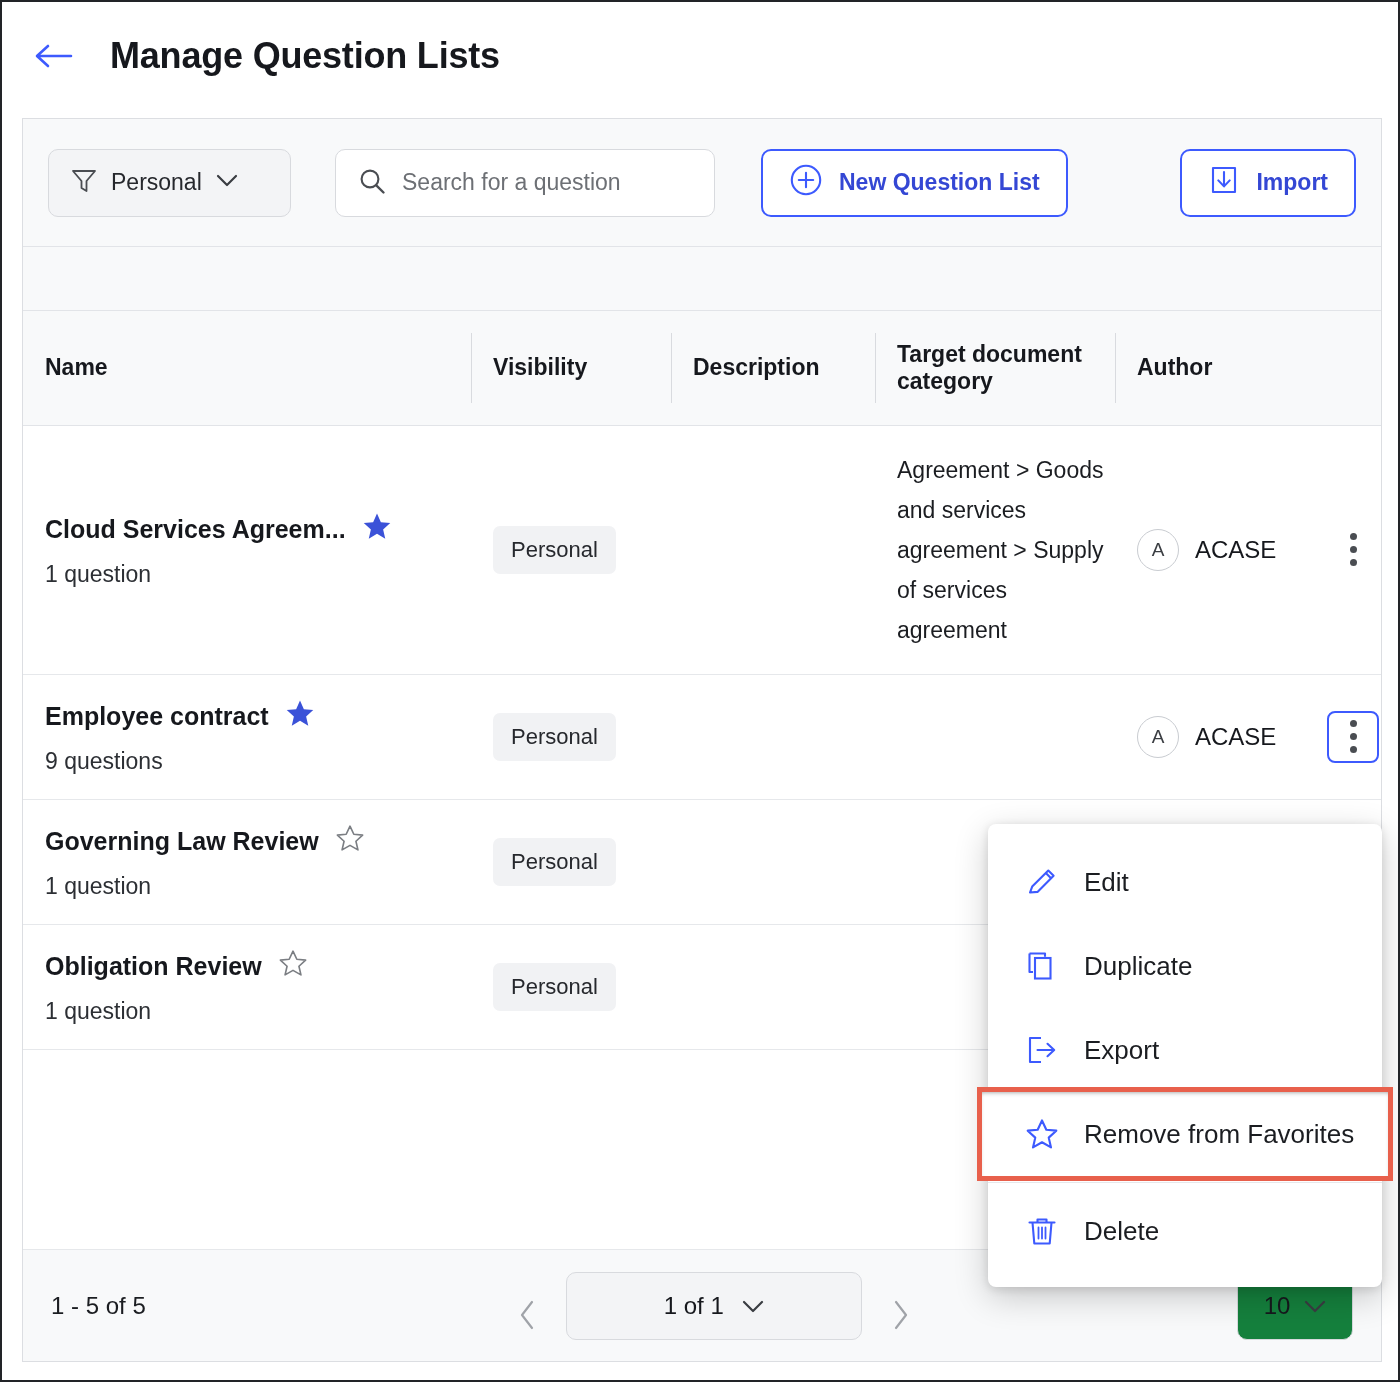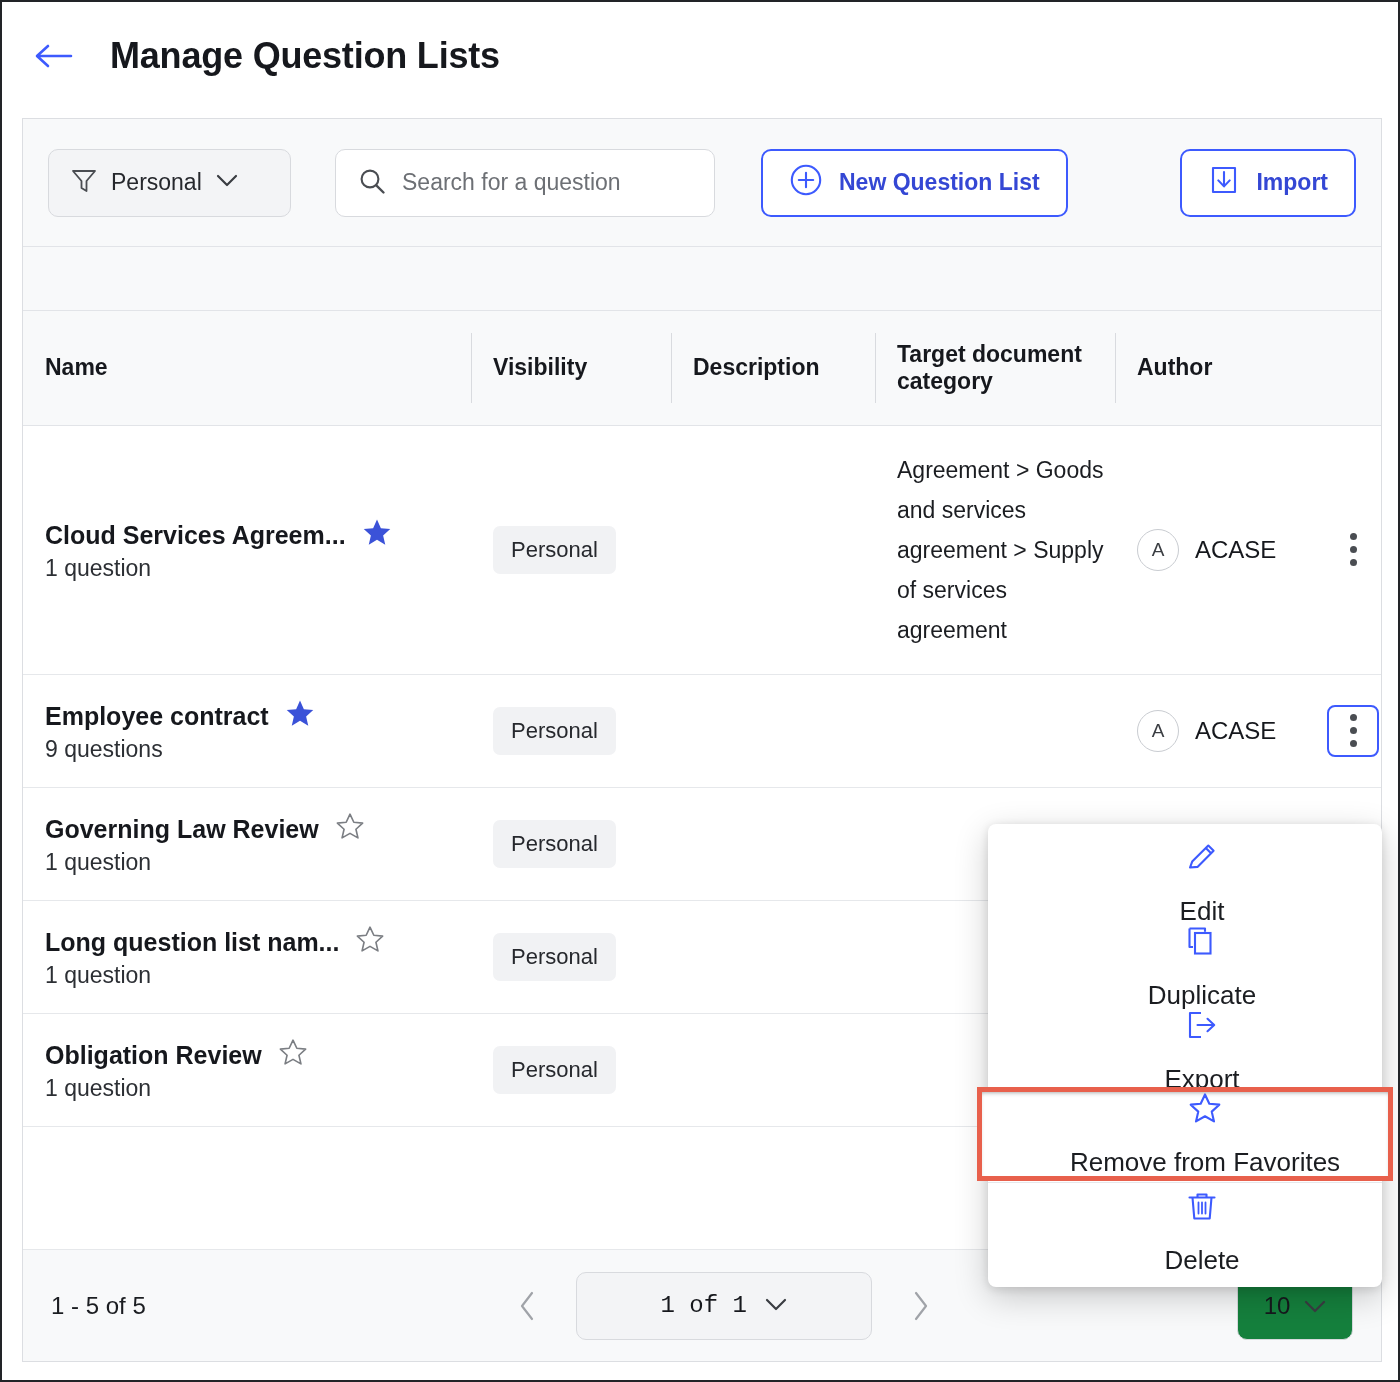--- a/index.html
+++ b/index.html
@@ -146,21 +146,21 @@
     color: #16181d;
     background: #ffffff;
   }
   .name-line {
     display: flex; align-items: center; gap: 16px;
   }
   .name-text {
     font-size: 25px; font-weight: 700; color: #16181d;
   }
   .count-text {
-    margin-top: 2px;
+    margin-top: 14px;
     font-size: 23px; color: #2c2f34; font-weight: 400;
   }
   .chip {
     display: inline-block;
     background: #f1f2f4;
     border-radius: 7px;
     padding: 11px 18px;
     font-size: 22px;
     color: #26282d;
   }
@@ -189,21 +189,21 @@
   .footer {
     position: absolute;
     left: 0; right: 0; bottom: 0;
     height: 112px;
     background: #f8f9fa;
     border-top: 1px solid #e6e8eb;
     display: flex; align-items: center;
     padding: 16px 28px;
   }
   .range-text { font-size: 24px; color: #1b1d21; }
-  .pager { display: flex; align-items: center; gap: 24px; margin-left: 356px; font-family: Liberation Mono, monospace; }
+  .pager { display: flex; align-items: flex-end; gap: 14px; margin-left: 356px; }
   .chev-btn {
     width: 50px; height: 50px;
     display: flex; align-items: center; justify-content: center;
     cursor: pointer; color: #9ea1a6;
   }
   .page-select {
     width: 296px; height: 68px;
     border: 1px solid #d8dade; border-radius: 10px;
     background: #f3f4f6;
     display: flex; align-items: center; justify-content: center;
@@ -232,21 +232,20 @@
     box-shadow: 0 2px 10px rgba(0,0,0,.12), 0 10px 34px rgba(0,0,0,.20);
     padding: 16px 0 14px 0;
     z-index: 40;
   }
   .menu-item {
     height: 84px;
     display: flex; align-items: center;
     gap: 22px;
     padding-left: 34px;
     cursor: pointer;
-    flex-direction: column;
   }
   .menu-item .mlabel { font-size: 26px; color: #1b1d21; }
   .menu-sep { height: 1px; background: #e6e8eb; margin: 6px 0; }
   .menu-item.highlighted {
     position: relative;
     outline: 5px solid #e8604c;
     outline-offset: 0px;
     background: #ffffff;
     box-shadow: inset 0 3px 5px -3px rgba(0,0,0,.45);
     z-index: 3;
@@ -427,46 +426,20 @@
           <td></td>
           <td>
             <div class="kebab">
                 <i></i>
                 <i></i>
                 <i></i>
               </div>
           </td>
         </tr>
 
-        <tr>
-          <td>
-            <div class="name-line">
-              <span class="name-text">Long question list nam...</span>
-              <span>
-                <svg width="30" height="29" viewBox="0 0 24 23">
-                  <path d="M12 1.6 L15.05 8.1 L22.1 8.8 L16.75 13.7 L18.35 20.6 L12 17 L5.65 20.6 L7.25 13.7 L1.9 8.8 L8.95 8.1 Z" fill="none" stroke="#7b7e83" stroke-width="1.3" stroke-linejoin="round"></path>
-                </svg>
-              </span>
-            </div>
-            <div class="count-text">1 question</div>
-          </td>
-          <td>
-            <span class="chip">Personal</span>
-          </td>
-          <td></td>
-          <td></td>
-          <td></td>
-          <td>
-            <div class="kebab">
-                <i></i>
-                <i></i>
-                <i></i>
-              </div>
-          </td>
-        </tr>
 
         <tr>
           <td>
             <div class="name-line">
               <span class="name-text">Obligation Review</span>
               <span>
                 <svg width="30" height="29" viewBox="0 0 24 23">
                   <path d="M12 1.6 L15.05 8.1 L22.1 8.8 L16.75 13.7 L18.35 20.6 L12 17 L5.65 20.6 L7.25 13.7 L1.9 8.8 L8.95 8.1 Z" fill="none" stroke="#7b7e83" stroke-width="1.3" stroke-linejoin="round"></path>
                 </svg>
               </span>

